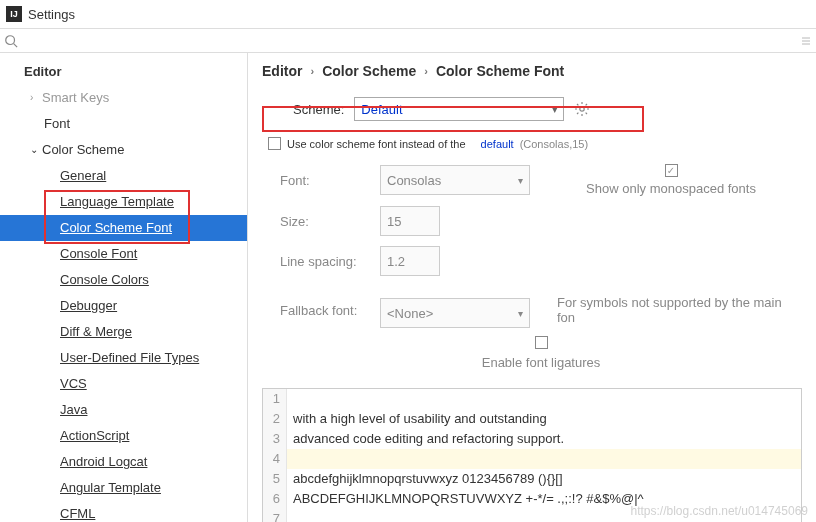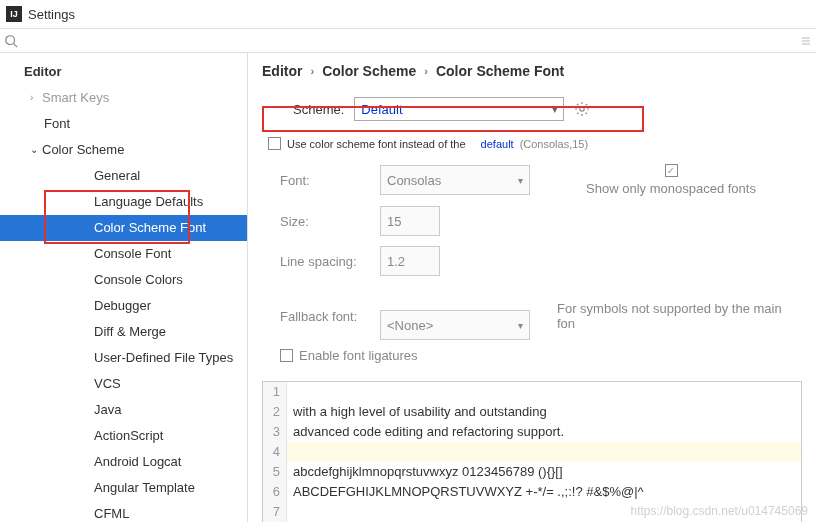--- a/index.html
+++ b/index.html
@@ -12,21 +12,21 @@
 .searchbar { height: 24px; border-bottom: 1px solid #ddd; display: flex; align-items: center; padding: 0 4px; }
 .search-icon { width: 14px; height: 14px; margin-right: 2px; }
 .search-input { flex: 1; border: none; outline: none; font-size: 12px; height: 20px; }
 .expand-icon { width: 12px; height: 12px; opacity: 0.6; }
 
 .main { display: flex; height: calc(100% - 50px); }
 .sidebar { width: 248px; border-right: 1px solid #ddd; overflow-y: auto; padding-top: 6px; }
 .tree-item { display: flex; align-items: center; padding: 3px 0 3px 24px; cursor: pointer; font-size: 13px; line-height: 20px; }
 .tree-item.level-1 { padding-left: 24px; }
 .tree-item.level-2 { padding-left: 44px; }
-.tree-item.level-3 { padding-left: 94px; }
+.tree-item.level-3 { padding-left: 60px; text-decoration: underline; }
 .tree-item.bold { font-weight: bold; }
 .tree-item.selected { background: #2675d6; color: #fff; }
 .tree-item.dim { color: #999; }
 .tree-arrow { display: inline-block; width: 12px; font-size: 10px; margin-left: -14px; }
 .red-box { position: absolute; border: 2px solid #e03131; pointer-events: none; }
 
 .content { flex: 1; padding: 10px 14px; overflow: hidden; }
 .breadcrumb { font-size: 14px; font-weight: bold; margin-bottom: 18px; display: flex; align-items: center; gap: 4px; }
 .bc-sep { font-size: 11px; color: #777; margin: 0 4px; }
 
@@ -40,21 +40,21 @@
 .checkbox { width: 13px; height: 13px; border: 1px solid #888; background: #fff; }
 .link-text { color: #0033cc; }
 .gray-text { color: #888; }
 
 .font-grid { margin: 14px 0 6px 18px; display: grid; grid-template-columns: 100px 160px 1fr; row-gap: 10px; align-items: center; font-size: 13px; color: #888; }
 .font-input { height: 30px; border: 1px solid #ccc; background: #fafafa; padding: 12px 6px; display: flex; align-items: center; justify-content: space-between; color: #888; width: 150px; }
 .num-input { width: 60px; }
 .check-inline { display: flex; align-items: center; gap: 4px; color: #888; flex-direction: column; }
 .check-inline .checkbox.checked::after { content: "✓"; font-size: 10px; color: #999; display: block; text-align: center; line-height: 11px; }
 
-.ligature-row { display: flex; align-items: center; gap: 6px; margin: 8px 0 16px 18px; color: #888; font-size: 13px; }
+.ligature-row { display: flex; align-items: center; gap: 6px; margin: 8px 0 16px 18px; color: #888; font-size: 13px; flex-direction: column; }
 
 .preview { border: 1px solid #ccc; margin-top: 18px; font-family: Consolas, monospace; font-size: 13px; line-height: 20px; }
 .preview-line { display: flex; }
 .line-num { width: 24px; text-align: right; padding-right: 6px; color: #999; background: #f7f7f7; user-select: none; border-right: 1px solid #e5e5e5; }
 .line-txt { padding-left: 6px; white-space: pre; }
 .preview-line.hl { background: #fffae3; }
 
 .watermark { position: absolute; bottom: 4px; right: 8px; font-size: 12px; color: rgba(150,150,150,0.45); }
 </style>
 </head>
@@ -83,21 +83,21 @@
     <div class="tree-item level-2 dim">
         <span class="tree-arrow">›</span>
         <span>Smart Keys</span>
       </div>
     <div class="tree-item level-2">Font</div>
     <div class="tree-item level-2">
         <span class="tree-arrow">⌄</span>
         <span>Color Scheme</span>
       </div>
     <div class="tree-item level-3">General</div>
-    <div class="tree-item level-3">Language Defaults</div>
+    <div class="tree-item level-3">Language Template</div>
     <div class="tree-item level-3 selected">Color Scheme Font</div>
     <div class="tree-item level-3">Console Font</div>
     <div class="tree-item level-3">Console Colors</div>
     <div class="tree-item level-3">Debugger</div>
     <div class="tree-item level-3">Diff &amp; Merge</div>
     <div class="tree-item level-3">User-Defined File Types</div>
     <div class="tree-item level-3">VCS</div>
     <div class="tree-item level-3">Java</div>
     <div class="tree-item level-3">ActionScript</div>
     <div class="tree-item level-3">Android Logcat</div>
@@ -152,21 +152,21 @@
         </div>
       <div></div>
 
       <div>Line spacing:</div>
       <div class="font-input num-input">
           <span>1.2</span>
         </div>
       <div></div>
 
       <div style="margin-top:6px;">Fallback font:</div>
-      <div class="font-input" style="margin-top:24px;">
+      <div class="font-input" style="margin-top:12px;">
           <span>&lt;None&gt;</span>
           <span style="font-size:10px;">▾</span>
         </div>
       <div style="margin-top:6px;margin-left:17px;">For symbols not supported by the main fon</div>
     </div>
 
     <div class="ligature-row">
       <div class="checkbox"></div>
       <span>Enable font ligatures</span>
     </div>

